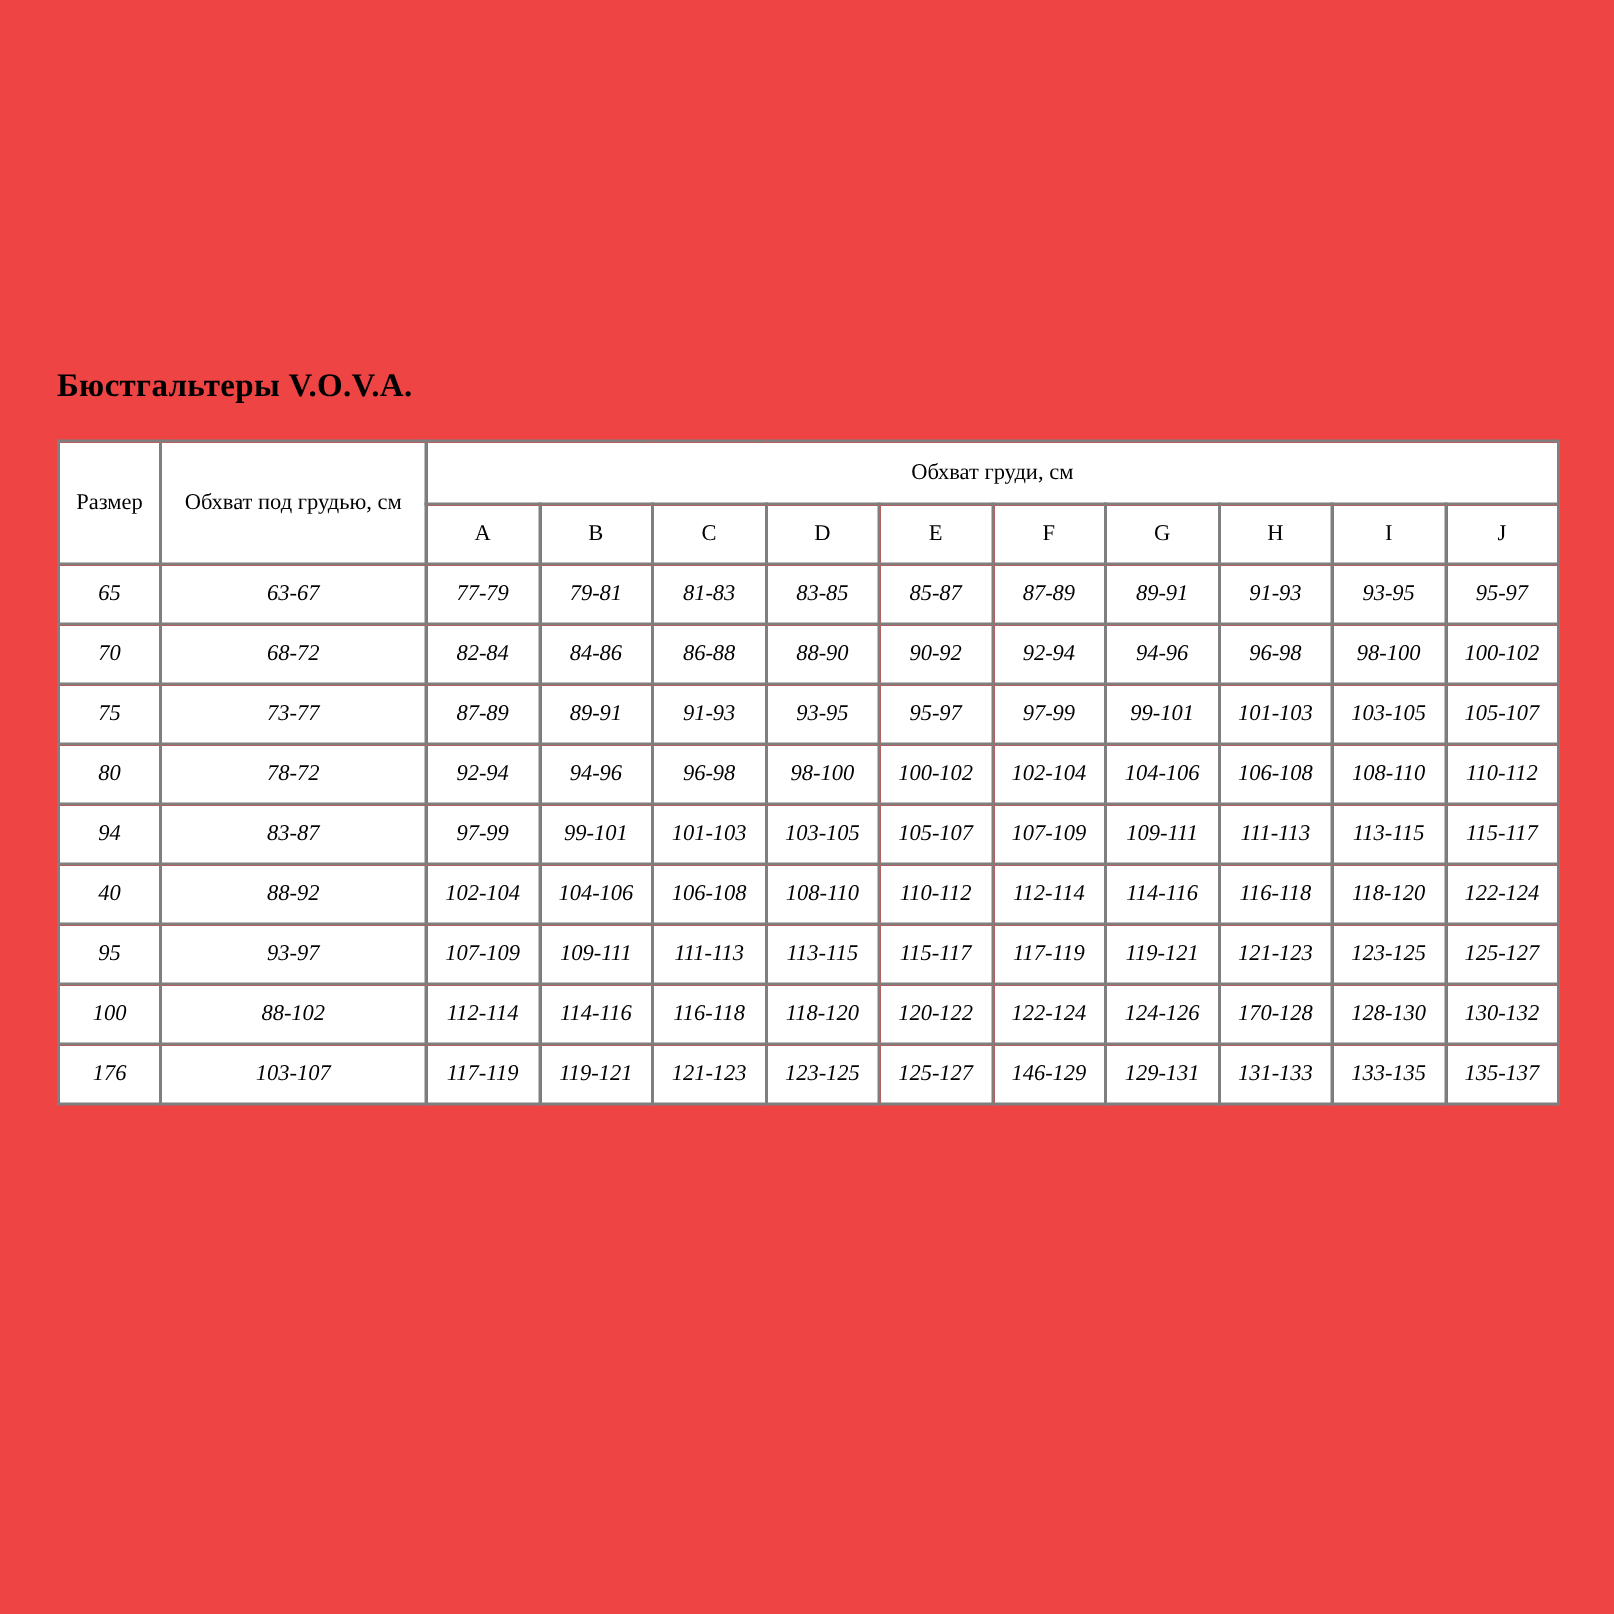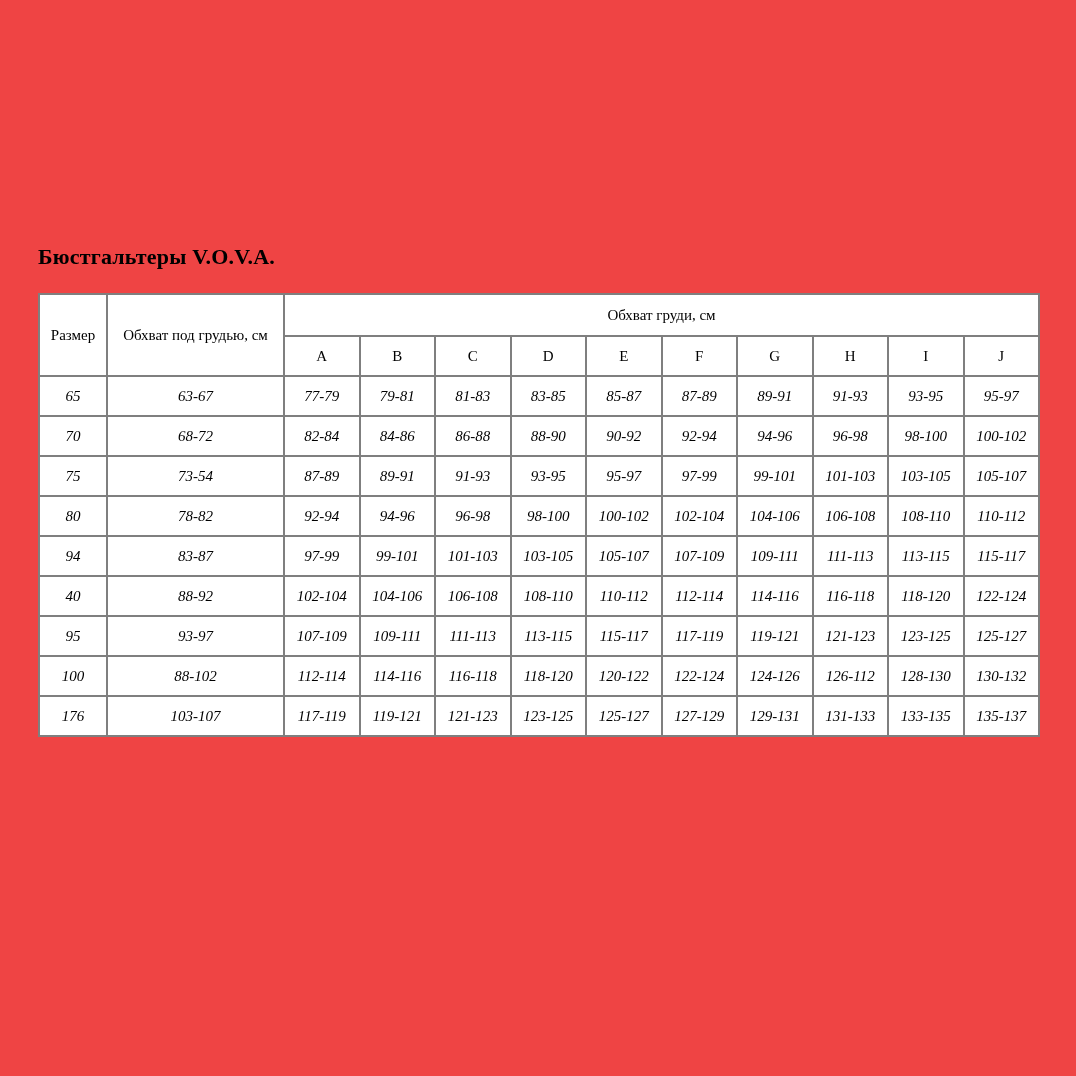--- a/index.html
+++ b/index.html
@@ -122,35 +122,35 @@
           <td>88-90</td>
           <td>90-92</td>
           <td>92-94</td>
           <td>94-96</td>
           <td>96-98</td>
           <td>98-100</td>
           <td>100-102</td>
         </tr>
         <tr>
           <td>75</td>
-          <td>73-54</td>
+          <td>73-77</td>
           <td>87-89</td>
           <td>89-91</td>
           <td>91-93</td>
           <td>93-95</td>
           <td>95-97</td>
           <td>97-99</td>
           <td>99-101</td>
           <td>101-103</td>
           <td>103-105</td>
           <td>105-107</td>
         </tr>
         <tr>
           <td>80</td>
-          <td>78-82</td>
+          <td>78-72</td>
           <td>92-94</td>
           <td>94-96</td>
           <td>96-98</td>
           <td>98-100</td>
           <td>100-102</td>
           <td>102-104</td>
           <td>104-106</td>
           <td>106-108</td>
           <td>108-110</td>
           <td>110-112</td>
@@ -200,33 +200,33 @@
         <tr>
           <td>100</td>
           <td>88-102</td>
           <td>112-114</td>
           <td>114-116</td>
           <td>116-118</td>
           <td>118-120</td>
           <td>120-122</td>
           <td>122-124</td>
           <td>124-126</td>
-          <td>126-112</td>
+          <td>170-128</td>
           <td>128-130</td>
           <td>130-132</td>
         </tr>
         <tr>
           <td>176</td>
           <td>103-107</td>
           <td>117-119</td>
           <td>119-121</td>
           <td>121-123</td>
           <td>123-125</td>
           <td>125-127</td>
-          <td>127-129</td>
+          <td>146-129</td>
           <td>129-131</td>
           <td>131-133</td>
           <td>133-135</td>
           <td>135-137</td>
         </tr>
       </tbody>
   </table>
 
 </div>
 

